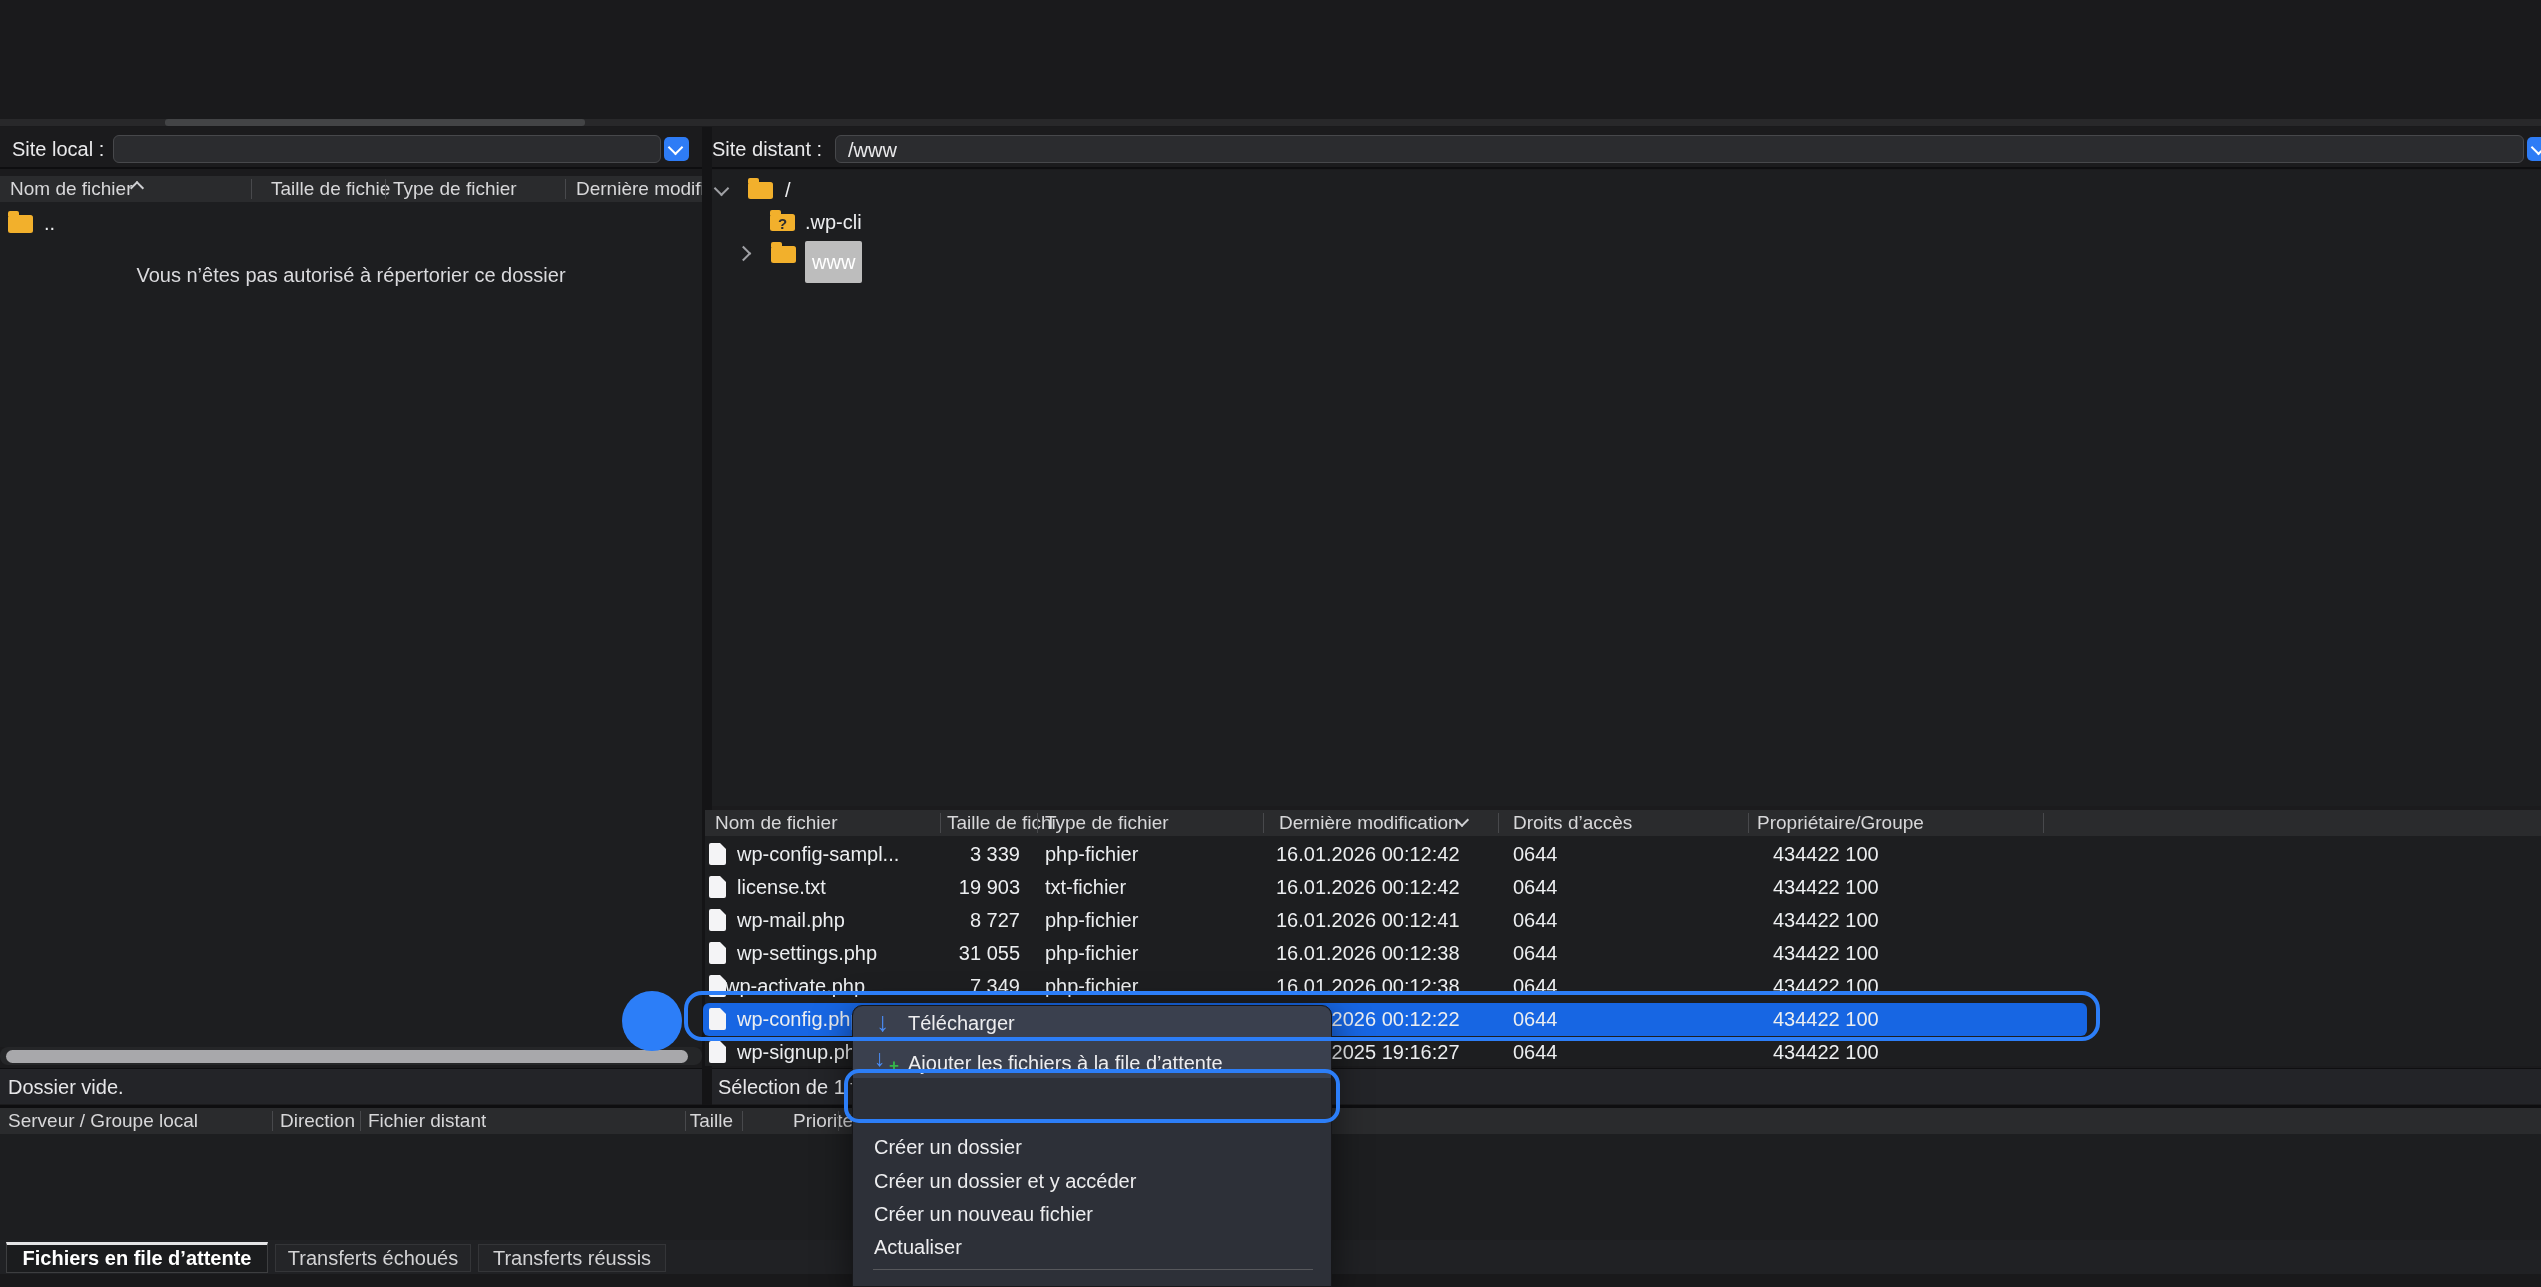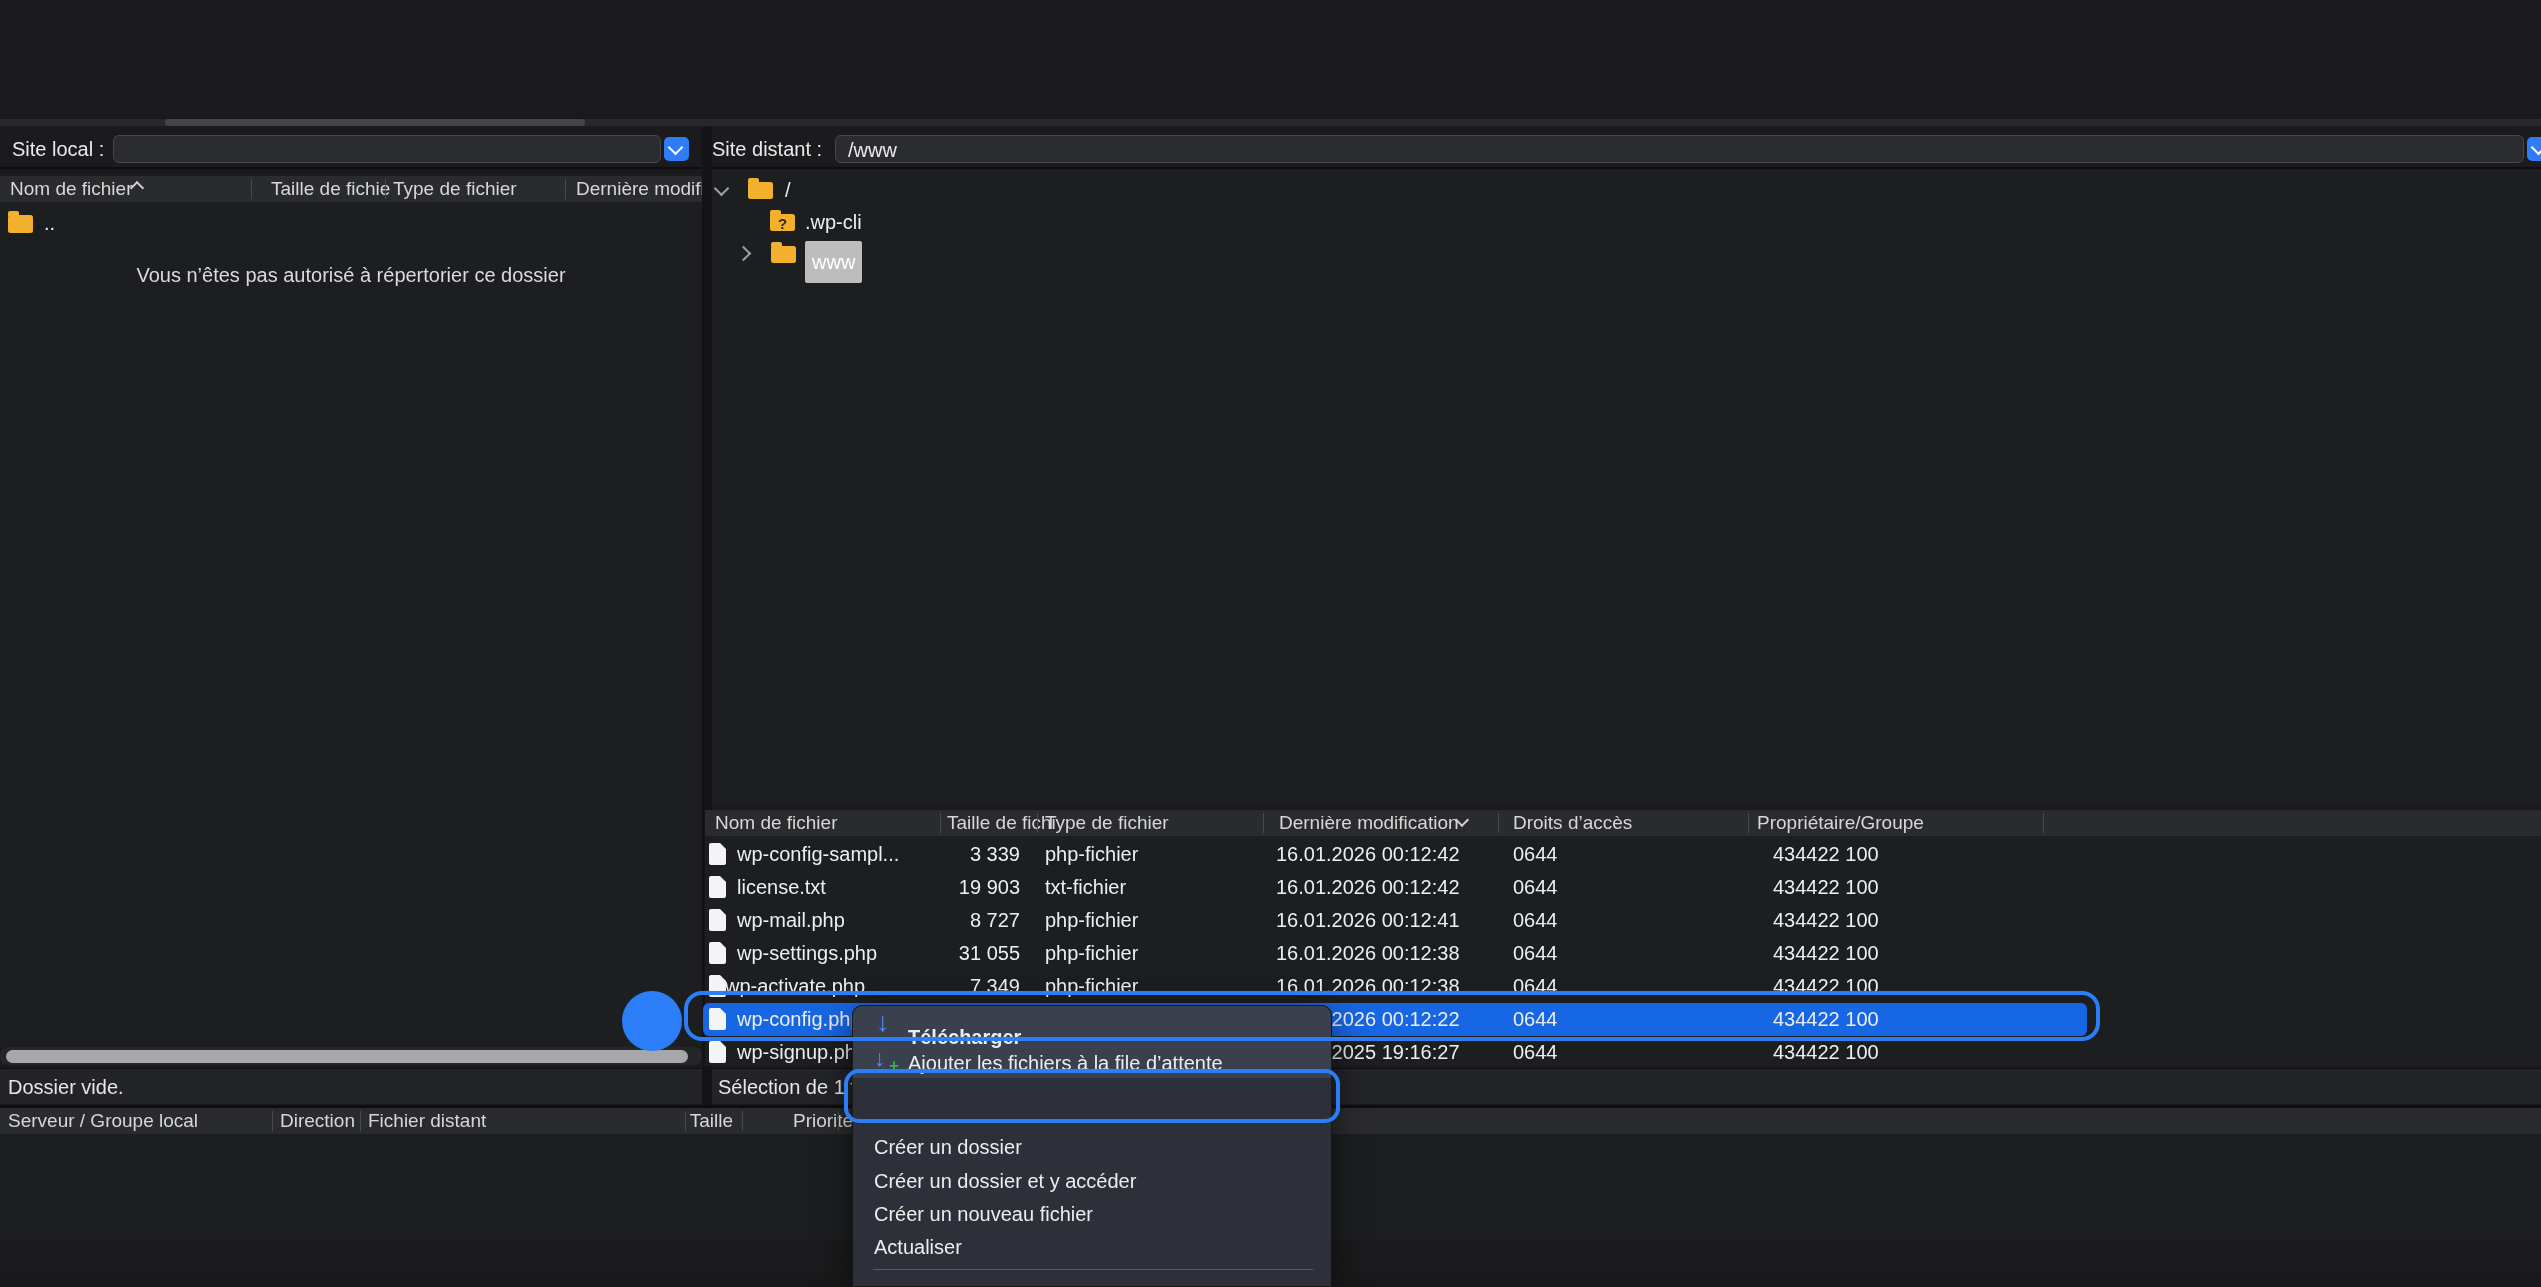--- a/index.html
+++ b/index.html
@@ -222,25 +222,30 @@
       <div class="hdr-label" style="left: 368px;">Fichier distant</div>
       <div class="hdr-label" style="left: 620px; width: 113px; text-align: right;">Taille</div>
       <div class="hdr-label" style="left: 793px;">Priorité</div>
       <div class="hdr-div" style="left: 272px;"></div>
       <div class="hdr-div" style="left: 360px;"></div>
       <div class="hdr-div" style="left: 685px;"></div>
       <div class="hdr-div" style="left: 742px;"></div>
       <div class="hdr-div" style="left: 838px;"></div>
     </div>
   <div class="abs panel-bg" style="left:0;top:1134px;width:2541px;height:106px;"></div>
+  <div class="abs" style="left:0;top:1240px;width:2541px;height:34px;background:#202124;" id="tabs">
+      <div class="tab tab-active" style="left: 6px; top: 2px; width: 262px; height: 31px; line-height: 26px; font-size: 20px;">Fichiers en file d’attente</div>
+      <div class="tab tab-idle" style="left: 275px; top: 4px; width: 196px; height: 28px; line-height: 26px; font-size: 20px;">Transferts échoués</div>
+      <div class="tab tab-idle" style="left: 478px; top: 4px; width: 188px; height: 28px; line-height: 26px; font-size: 20px;">Transferts réussis</div>
+    </div>
   <div class="abs" style="left:0;top:1274px;width:2541px;height:13px;background:#19191b;"></div>
 
   <div class="abs menu" id="context-menu">
     <div class="menu-tint"></div>
-  <div class="mi" style="left: 55px; top: 14px; font-weight: bold;">Télécharger</div>
+  <div class="mi" style="left: 55px; top: 0px;">Télécharger</div>
       <div class="mi-ico" style="left: 23px; top: 1px; font-size: 27px;">↓</div>
       <div class="mi" style="left: 55px; top: 40px;">Ajouter les fichiers à la file d’attente</div>
       <div class="mi-ico" style="left: 21px; top: 39px; font-size: 23px;">↓</div>
       <div class="mi-plus" style="left: 36px; top: 50px; font-size: 17px;">+</div>
       <div class="mi" style="left: 21px; top: 124px;">Créer un dossier</div>
       <div class="mi" style="left: 21px; top: 158px;">Créer un dossier et y accéder</div>
       <div class="mi" style="left: 21px; top: 191px;">Créer un nouveau fichier</div>
       <div class="mi" style="left: 21px; top: 224px;">Actualiser</div>
       <div class="mi-sep" style="top: 263px;"></div>
     </div>

